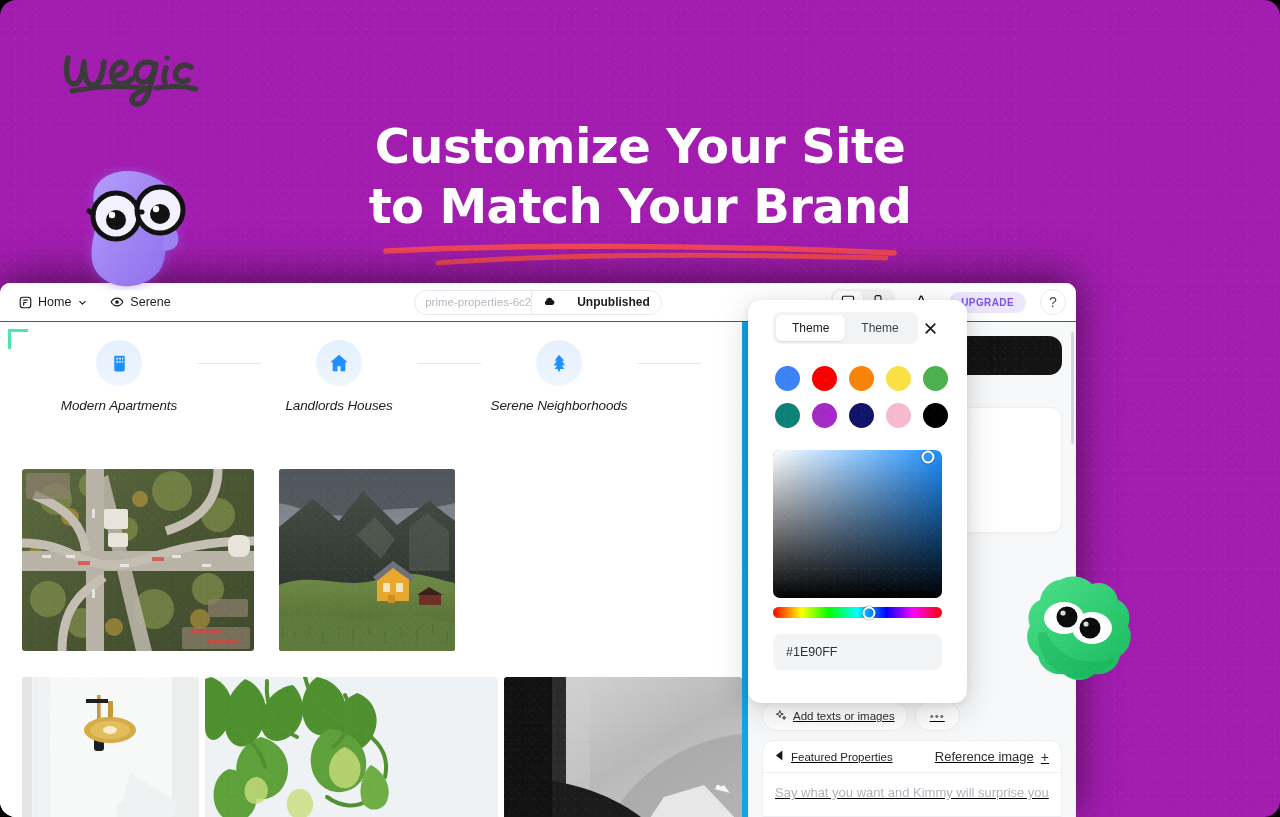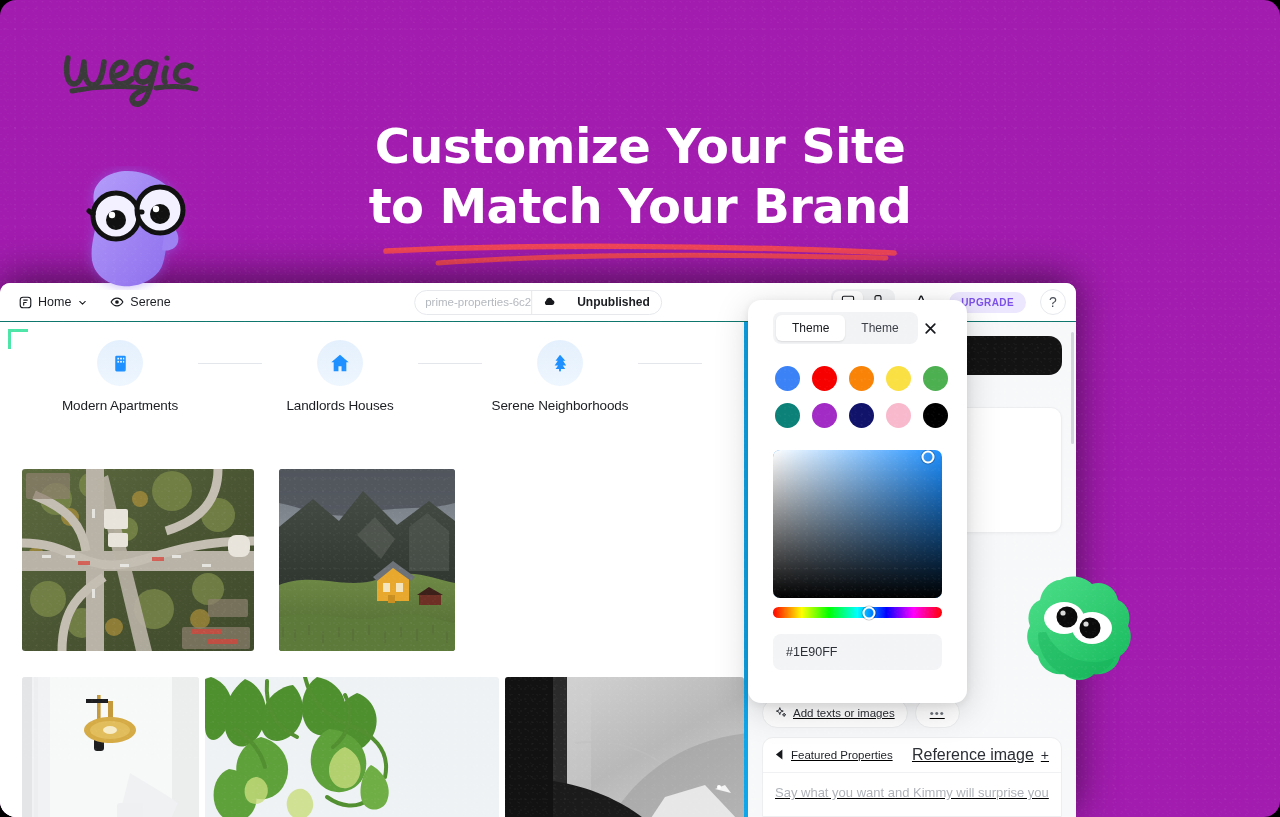--- a/index.html
+++ b/index.html
@@ -114,21 +114,21 @@
     width: 26px; height: 26px; border-radius: 50%;
     border: 1px solid #e6e8ec; display: flex; align-items: center;
     justify-content: center; font-size: 14px; color: #4a4e57;
     cursor: pointer; background: #fff;
   }
 
   
   .canvas-row { display: flex; height: 495px; }
   .site {
     position: relative; width: 748px; background: #fff;
-    border-right: 4px solid #0ea5e9; overflow: hidden;
+    border-right: 6px solid #0ea5e9; overflow: hidden; font-style: italic;
   }
   .corner-mark {
     position: absolute; left: 8px; top: 7px;
     width: 20px; height: 20px;
     border-left: 3px solid #4ee6a8; border-top: 3px solid #4ee6a8;
     z-index: 5;
   }
   .features {
     display: flex; align-items: flex-start; justify-content: center;
     gap: 0; padding: 18px 14px 0;
@@ -193,21 +193,21 @@
   .composer {
     background: #fff; border: 1px solid #eceef0;
     border-radius: 11px 11px 0 0; overflow: hidden;
   }
   .composer-head {
     display: flex; align-items: center; gap: 7px;
     padding: 8px 12px; border-bottom: 1px solid #f0f1f3;
     font-size: 11.5px; color: #1c1f24;
   }
   .composer-head .spacer { margin-left: auto; }
-  .ref-img { color: #2a2d33; font-size: 16px; }
+  .ref-img { color: #2a2d33; font-size: 13px; }
   .plus { color: #2a2d33; font-size: 14px; line-height: 1; cursor: pointer; }
   .composer-body {
     padding: 12px 12px 16px; font-size: 13px; color: #b0b4ba;
   }
   .scrollbar {
     position: absolute; right: 2px; top: 10px;
     width: 3px; height: 112px; border-radius: 2px; background: #d3d6da;
   }
 
   

